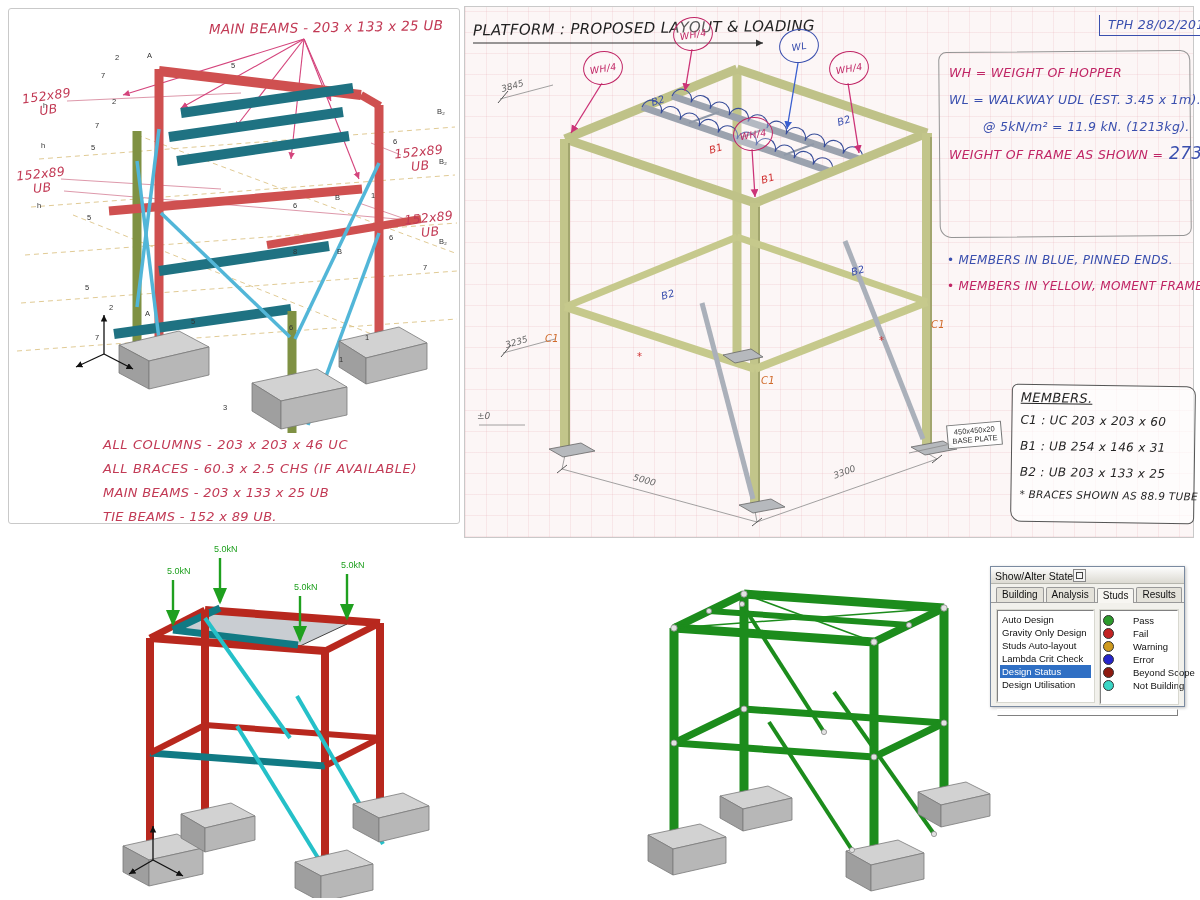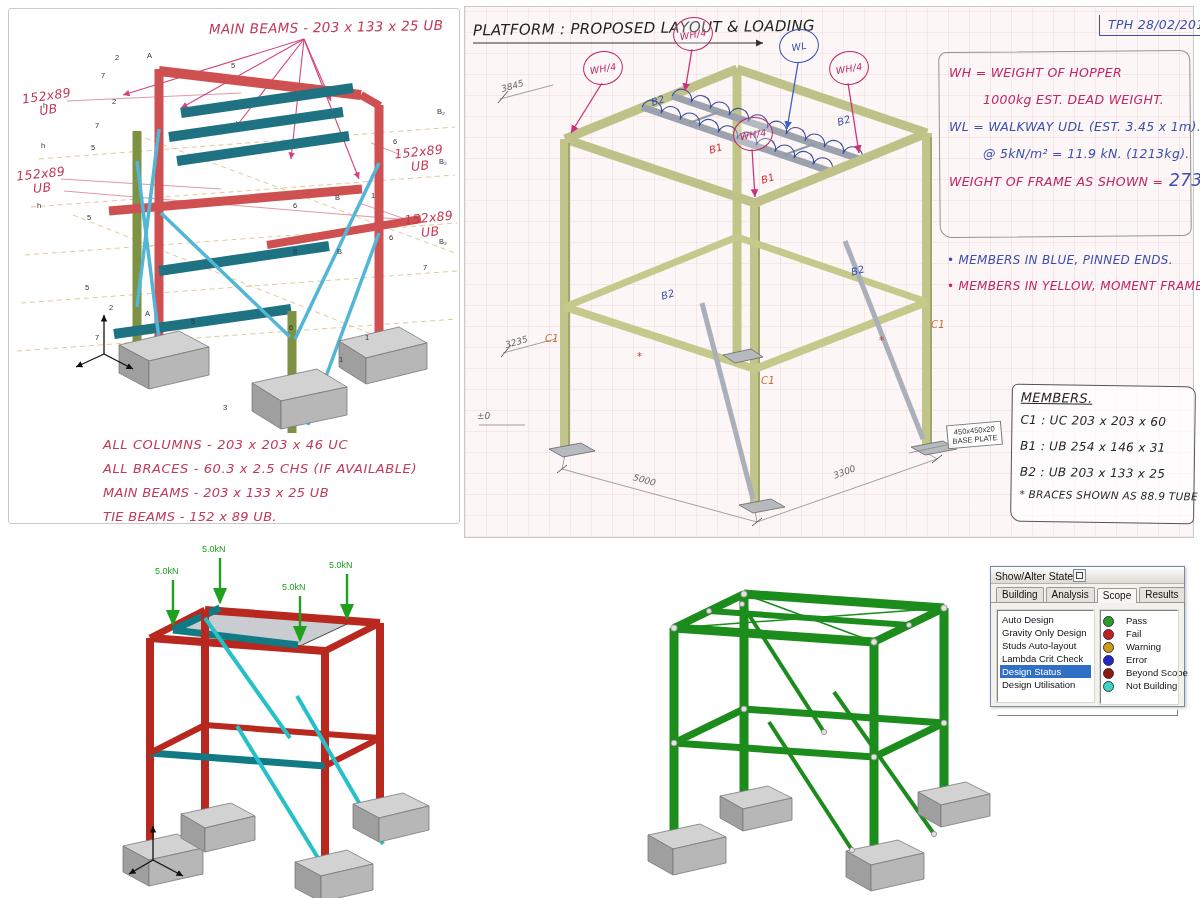--- a/index.html
+++ b/index.html
@@ -46,21 +46,21 @@
   .members-foot{font-size:10.5px;color:#262626;margin-top:3px;white-space:nowrap;}
   .load-circle{position:absolute;width:38px;height:32px;border:1.6px solid currentColor;
     border-radius:50%;display:flex;align-items:center;justify-content:center;
     font-size:9.5px;transform:rotate(-10deg);background:rgba(255,255,255,.25);}
   .mtag{position:absolute;font-size:10px;white-space:nowrap;}
   .dimtag{position:absolute;font-size:9px;color:#666;font-family:"DejaVu Sans",sans-serif;
     font-style:italic;white-space:nowrap;}
   .bp-note{left:482px;top:416px;border:1px solid #777;background:rgba(255,255,255,.85);
     font-size:7.5px;line-height:9px;color:#333;padding:2px 4px;transform:rotate(-5deg);
     text-align:center;white-space:nowrap;}
-  .load-lab{position:absolute;font-size:9px;color:#1fa01f;white-space:nowrap;}
+  .load-lab{position:absolute;font-size:9px;color:#1fa01f;white-space:nowrap;margin-left:12px;}
 
   
   #dialog{position:absolute;left:990px;top:566px;width:193px;height:139px;background:#f2f1ec;
     border:1px solid #7a8aa0;box-shadow:1px 1px 3px rgba(0,0,0,.25);font-size:10px;color:#111;}
   .dlg-title{height:15px;display:flex;align-items:center;justify-content:flex-start;
     padding:1px 3px 0 4px;background:linear-gradient(#fdfdfd,#dcdad2);border-bottom:1px solid #b5b5ad;
     font-size:10.5px;}
   .dlg-close{width:11px;height:11px;border:1px solid #888;background:#f4f4f4;display:flex;
     align-items:center;justify-content:center;}
   .dlg-close i{display:block;width:5px;height:5px;border:1px solid #444;}
@@ -69,21 +69,21 @@
     padding:1px 5px 4px 5px;margin-right:2px;font-size:10px;}
   .dlg-tab.active{background:#f7f6f2;position:relative;top:1px;padding-bottom:2px;}
   .dlg-body{display:flex;gap:6px;padding:7px 6px 0 6px;}
   .dlg-list{width:99px;height:86px;background:#fff;border:1px solid;
     border-color:#808080 #fff #fff #808080;outline:1px solid #d8d8d0;font-size:9.5px;
     line-height:13px;padding:2px;overflow:hidden;}
   .dlg-opt{padding:0 2px;white-space:nowrap;}
   .dlg-opt.selected{background:#2f6fc4;color:#fff;}
   .dlg-legend{width:72px;height:86px;background:#fff;border:1px solid;
     border-color:#808080 #fff #fff #808080;outline:1px solid #d8d8d0;padding:3px 2px;}
-  .leg-row{display:flex;align-items:flex-end;gap:12px;line-height:13px;font-size:9.5px;white-space:nowrap;}
+  .leg-row{display:flex;align-items:center;gap:19px;line-height:13px;font-size:9.5px;white-space:nowrap;}
   .leg-dot{width:9px;height:9px;border-radius:50%;border:1px solid #333;flex:none;}
   .dlg-statusbar{margin:5px 6px 0 6px;height:5px;border:1px solid;border-color:#fff #808080 #808080 #fff;}
 
   
   .cdash{stroke:#dcc488;stroke-width:.9;stroke-dasharray:5 4;}
   .cthin{stroke:#d98ca0;stroke-width:.9;}
   .cfan{stroke:#d4447c;stroke-width:1.1;}
   .beamR{stroke:#cf5050;}
   .beamT{stroke:#1f7282;}
   .colG{stroke:#7f9143;}
@@ -310,21 +310,20 @@
         <line class="lam" x1="287" y1="142" x2="290" y2="190" marker-end="url(#amg)"></line>
         <line class="lab2" x1="333" y1="56" x2="322" y2="122" marker-end="url(#abl)"></line>
       </g>
     </svg>
     <div id="pf-overlay" class="abs" style="left:0;top:0;width:728px;height:530px;">
       <div class="abs hand ink-black pf-title">PLATFORM :  PROPOSED LAYOUT &amp; LOADING</div>
       <div class="abs hand ink-blue date-stamp">TPH  28/02/2014</div>
       <div class="abs notes-frame"></div>
       <div id="notes-lines" class="abs">
           <div class="note-line hand ink-magenta" style="padding-left: 0px;"><span>WH = WEIGHT OF HOPPER</span></div>
-          <div class="note-line hand ink-magenta" style="padding-left: 34px;"><span>1000kg EST. DEAD WEIGHT.</span></div>
           <div class="note-line hand ink-blue" style="padding-left: 0px;"><span>WL = WALKWAY UDL (EST. 3.45 x 1m).</span></div>
           <div class="note-line hand ink-blue" style="padding-left: 34px;"><span>@ 5kN/m² = 11.9 kN. (1213kg).</span></div>
           <div class="note-line hand ink-magenta" style="padding-left: 0px;"><span>WEIGHT OF FRAME AS SHOWN =</span><span class="weight-big ink-blue"> 2733 kg.</span></div>
         </div>
       <div id="bullet-list" class="abs">
           <div class="bullet-line hand ink-blue">•  MEMBERS IN BLUE, PINNED ENDS.</div>
           <div class="bullet-line hand ink-magenta">•  MEMBERS IN YELLOW, MOMENT FRAME.</div>
         </div>
       <div class="abs members-box hand">
         <div class="members-title">MEMBERS.</div>
@@ -485,21 +484,21 @@
   <div id="dialog">
     <div class="dlg-title">
       <span>Show/Alter State</span>
       <span class="dlg-close">
           <i></i>
         </span>
     </div>
     <div class="dlg-tabs" id="dlg-tabs">
         <div class="dlg-tab">Building</div>
         <div class="dlg-tab">Analysis</div>
-        <div class="dlg-tab active">Scope</div>
+        <div class="dlg-tab active">Studs</div>
         <div class="dlg-tab">Results</div>
       </div>
     <div class="dlg-body">
       <div class="dlg-list" id="dlg-options">
           <div class="dlg-opt">Auto Design</div>
           <div class="dlg-opt">Gravity Only Design</div>
           <div class="dlg-opt">Studs Auto-layout</div>
           <div class="dlg-opt">Lambda Crit Check</div>
           <div class="dlg-opt selected">Design Status</div>
           <div class="dlg-opt">Design Utilisation</div>

